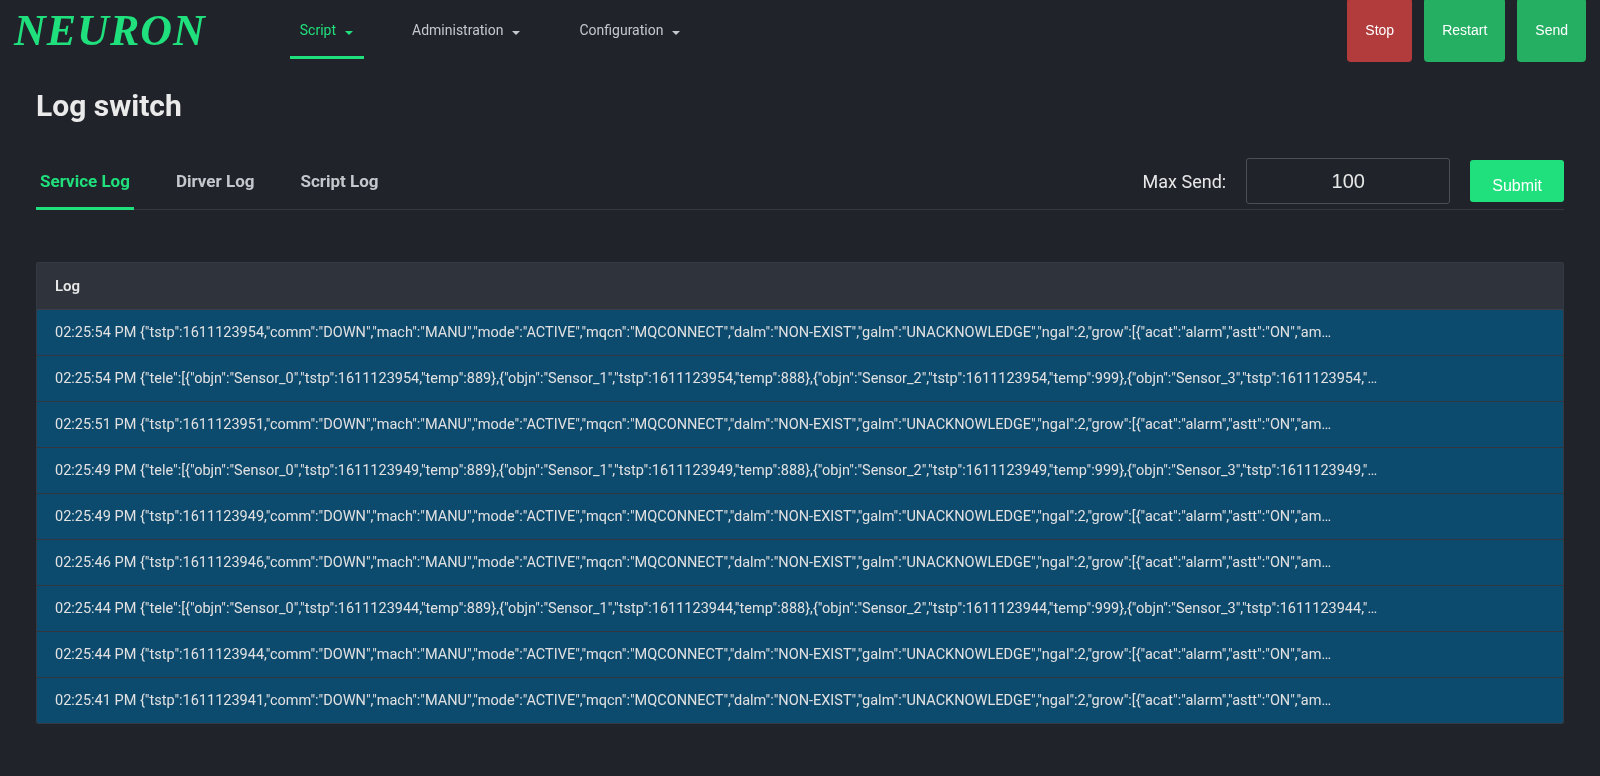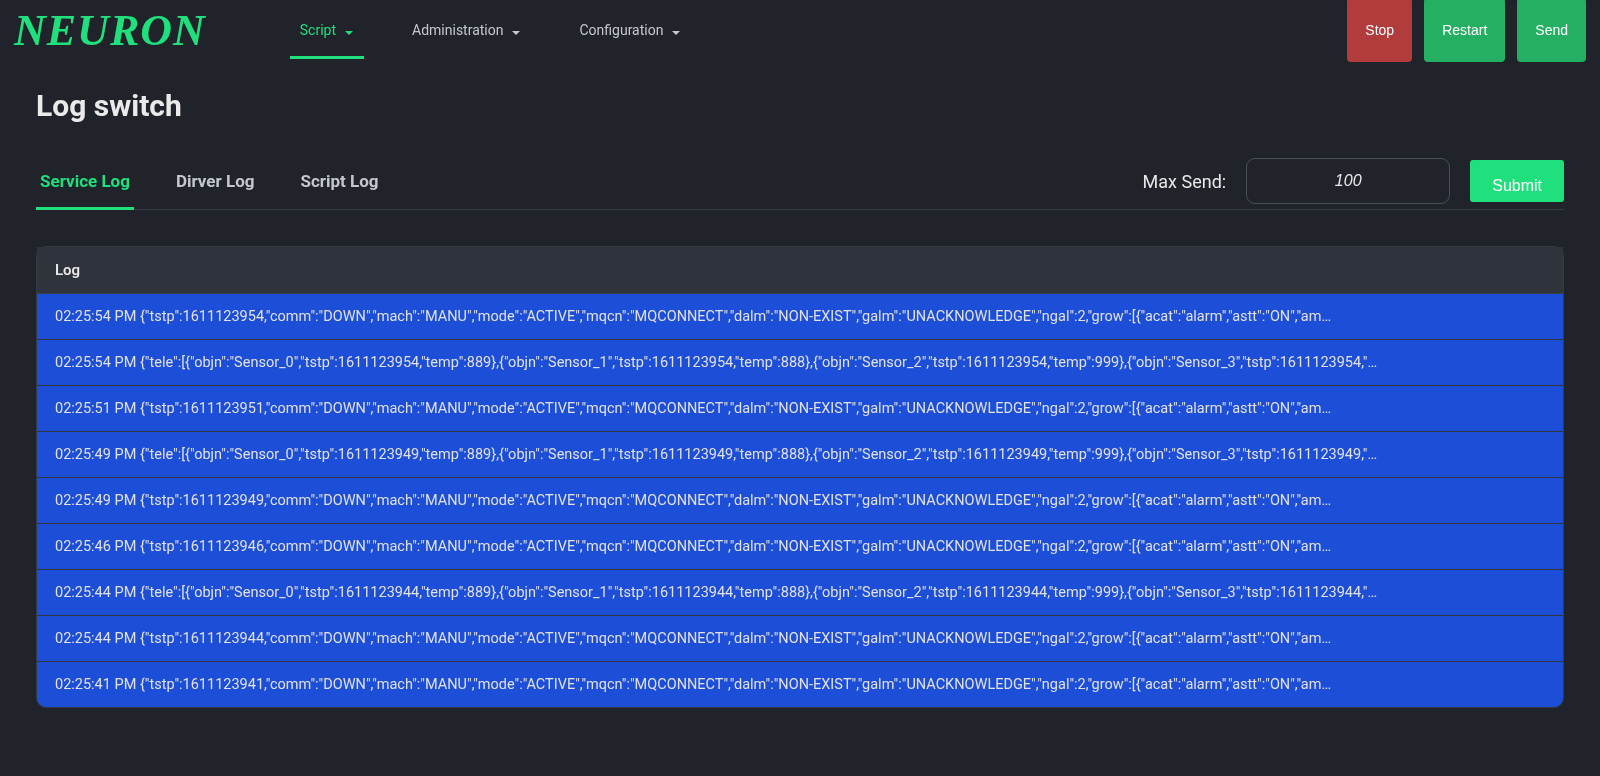--- a/index.html
+++ b/index.html
@@ -130,43 +130,42 @@
   }
   .maxlines-label {
     font-size: 18px;
     color: #e8e8e8;
   }
   .maxlines-input {
     width: 198px;
     height: 42px;
     background: #20242a;
     border: 1px solid #4a4e56;
-    border-radius: 9px;
+    border-radius: 3px;
     color: #e8e8e8;
-    font-size: 16px;
+    font-size: 20px;
     text-align: center;
-    font-style: italic;
   }
   .submit-btn {
     height: 42px;
     padding: 17px 22px;
     background: #1fe07c;
     color: #fff;
     border: none;
     border-radius: 3px;
     font-size: 16px;
     cursor: pointer;
   }
 
   
   .log-table {
-    margin-top: 36px;
+    margin-top: 52px;
     border: 1px solid #353941;
-    border-radius: 10px;
-    background: #1d4ed8;
+    border-radius: 2px;
+    background: #0c4a6e;
   }
   .log-header {
     background: #2f333b;
     padding: 14px 18px;
     font-weight: 600;
     font-size: 15px;
     border-bottom: 1px solid #3a3e46;
   }
   .log-body {
     display: flex;

